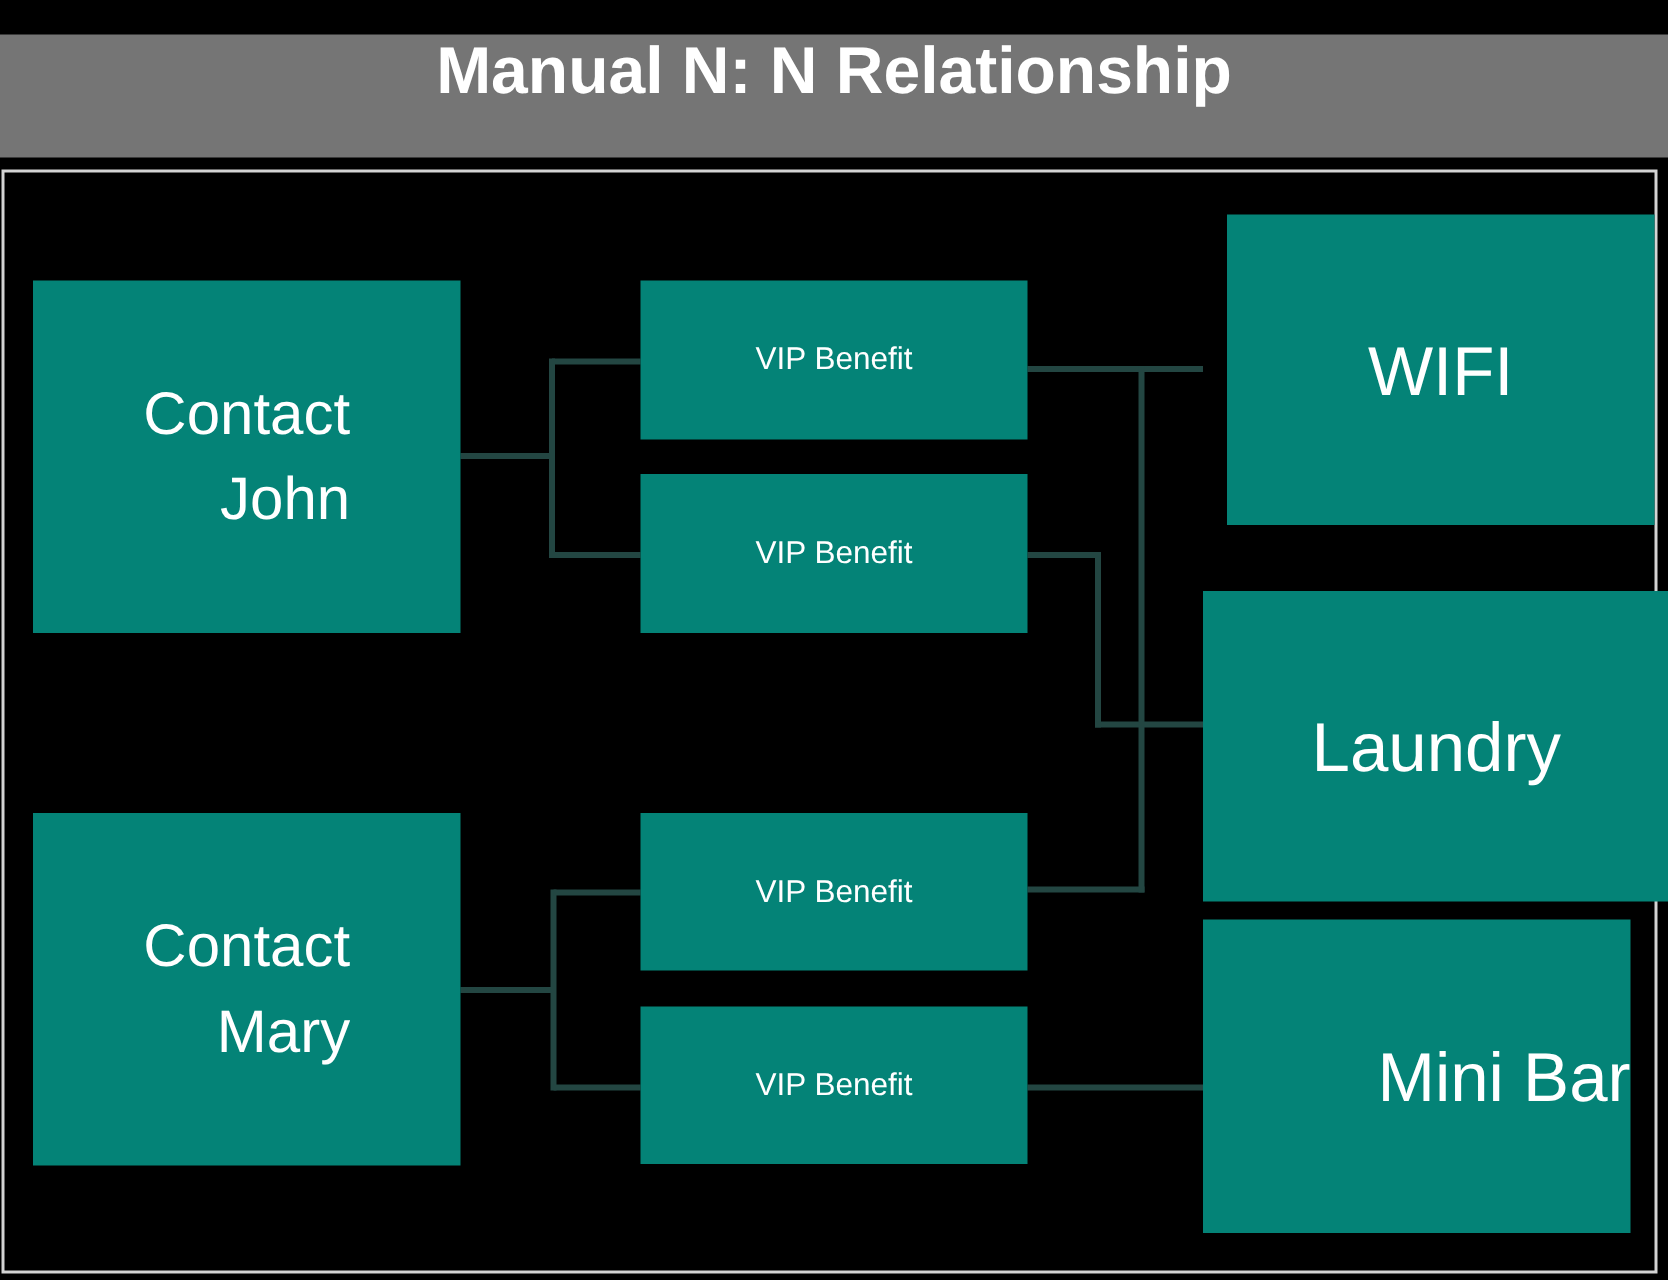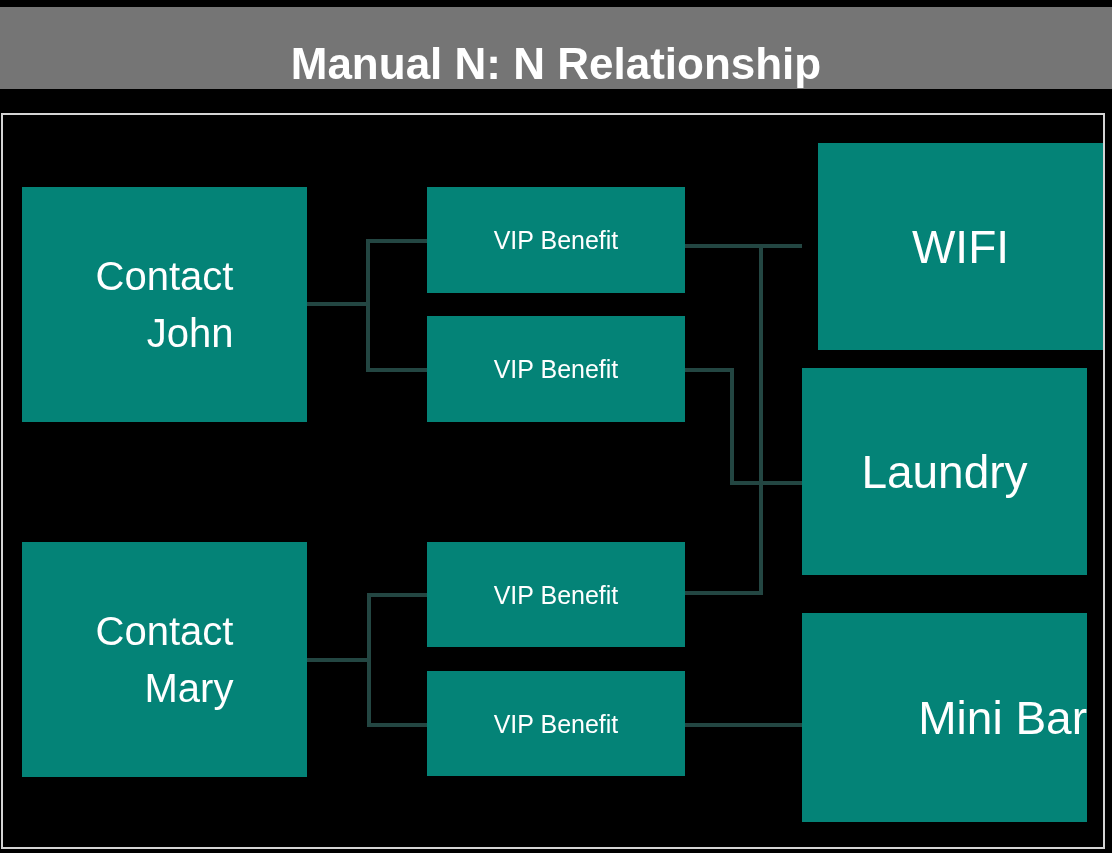--- a/index.html
+++ b/index.html
@@ -12,26 +12,26 @@
     width: 1112px;
     height: 853px;
     overflow: hidden;
     font-family: "Liberation Sans", sans-serif;
   }
 
   
   .titlebar {
     position: absolute;
     left: 0;
-    top: 7px;
+    top: 23px;
     width: 1112px;
     height: 82px;
     background: #757575;
     display: flex;
-    align-items: flex-end;
+    align-items: flex-start;
     justify-content: center;
   }
   .titlebar .title-text {
     color: #ffffff;
     font-size: 44px;
     font-weight: 700;
     letter-spacing: 0px;
     white-space: nowrap;
   }
 
@@ -54,31 +54,31 @@
     color: #ffffff;
     display: flex;
     align-items: center;
     justify-content: center;
     text-align: center;
     font-weight: 300;
     white-space: pre-line;
     z-index: 2;
   }
   .node-contact { font-size: 40px; line-height: 57px; text-align: right; }
-  .node-vip     { font-size: 25px; line-height: 36px; }
+  .node-vip     { font-size: 21px; line-height: 36px; }
   .node-service { font-size: 46px; line-height: 52px; }
 
   .pos-john    { left: 22px;  top: 187px; width: 285px; height: 235px; }
   .pos-mary    { left: 22px;  top: 542px; width: 285px; height: 235px; }
   .pos-vip1    { left: 427px; top: 187px; width: 258px; height: 106px; }
   .pos-vip2    { left: 427px; top: 316px; width: 258px; height: 106px; }
   .pos-vip3    { left: 427px; top: 542px; width: 258px; height: 105px; }
   .pos-vip4    { left: 427px; top: 671px; width: 258px; height: 105px; }
   .pos-wifi    { left: 818px; top: 143px; width: 285px; height: 207px; }
-  .pos-laundry { left: 802px; top: 368px; width: 285px; height: 207px; }
+  .pos-laundry { left: 802px; top: 394px; width: 311px; height: 207px; }
   .pos-minibar { left: 802px; top: 613px; width: 285px; height: 209px; justify-content: flex-end; }
 
   
   .connector-segment {
     position: absolute;
     background: #234642;
     z-index: 1;
   }
 </style>
 </head>

